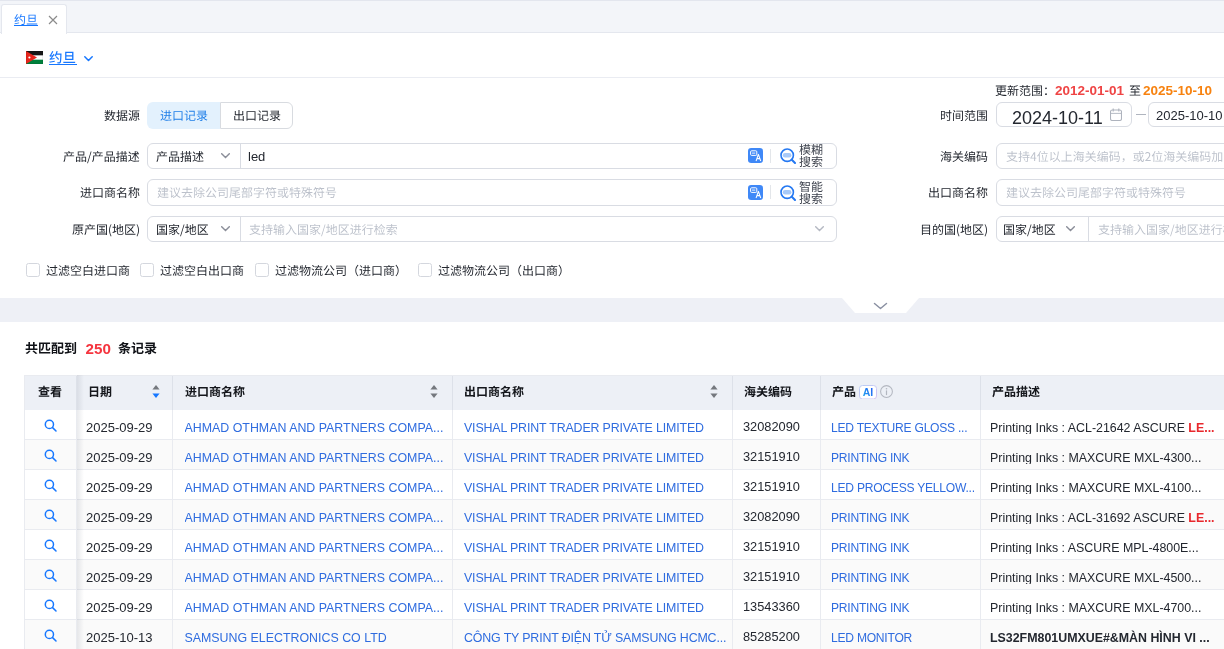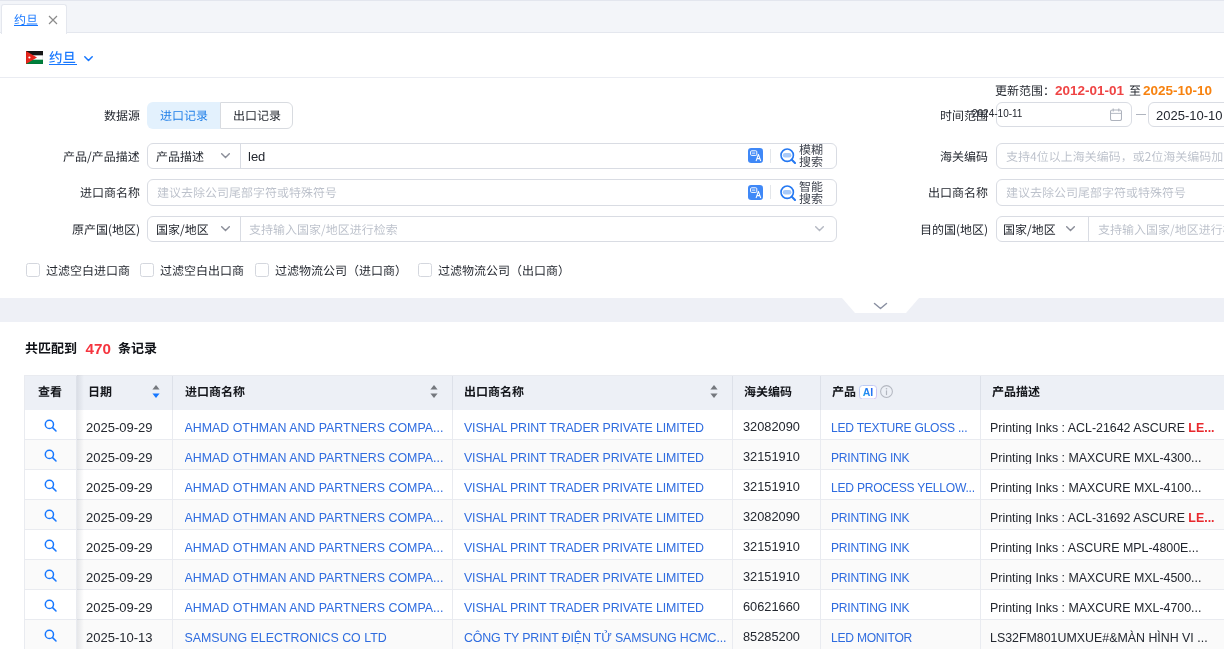--- a/index.html
+++ b/index.html
@@ -186,21 +186,21 @@
     <svg width="60.0" height="14.04" viewBox="0 0 60.0 14.04">
       <path transform="translate(0,11.04)" fill="#23272f" d="M1.248 -4.0920000000000005V0.252H9.768V0.936H10.74V-4.0920000000000005H9.768V-0.648H6.468V-4.848H10.26V-9.0H9.288V-5.724H6.468V-10.068H5.484V-5.724H2.736V-8.988H1.8V-4.848H5.484V-0.648H2.244V-4.0920000000000005Z M13.524000000000001 -8.82V0.66H14.46V-0.36H21.552V0.612H22.512V-8.82ZM14.46 -1.284V-7.92H21.552V-1.284Z M27.288 -7.716C27.552 -7.284 27.864 -6.672 28.032 -6.312L28.86 -6.648000000000001C28.704 -6.996 28.356 -7.572 28.092 -7.992ZM30.72 -4.848C31.512 -4.284 32.556 -3.492 33.072 -3.0L33.612 -3.624C33.072 -4.0920000000000005 32.016 -4.86 31.236 -5.388ZM28.740000000000002 -5.304C28.2 -4.716 27.36 -4.0920000000000005 26.64 -3.66C26.772 -3.48 26.988 -3.096 27.06 -2.94C27.828 -3.456 28.776 -4.272 29.412 -4.992ZM31.908 -7.92C31.704 -7.44 31.344 -6.768 31.008 -6.276H25.416V0.936H26.28V-5.508H33.792V-0.048C33.792 0.14400000000000002 33.72 0.192 33.516 0.192C33.324 0.216 32.628 0.216 31.884 0.192C32.004 0.396 32.112 0.684 32.16 0.888C33.192 0.888 33.792 0.888 34.152 0.768C34.512 0.648 34.620000000000005 0.432 34.620000000000005 -0.036000000000000004V-6.276H31.944C32.244 -6.696 32.58 -7.212 32.868 -7.704ZM27.768 -3.3240000000000003V-0.012H28.536V-0.588H32.184V-3.3240000000000003ZM28.536 -2.652H31.428V-1.248H28.536ZM29.292 -9.9C29.448 -9.564 29.616 -9.144 29.759999999999998 -8.784H24.732V-8.004H35.28V-8.784H30.744C30.6 -9.18 30.372 -9.708 30.156 -10.128Z M39.156 -6.348C39.768 -5.928 40.476 -5.352 41.004 -4.872C39.6 -4.128 38.052 -3.588 36.564 -3.2760000000000002C36.732 -3.072 36.948 -2.688 37.032 -2.448C37.692 -2.604 38.364 -2.7960000000000003 39.024 -3.036V0.9480000000000001H39.924V0.324H45.275999999999996V0.9480000000000001H46.188V-4.08H41.412C43.403999999999996 -5.148 45.144 -6.636 46.128 -8.556000000000001L45.528 -8.928L45.372 -8.88H41.124C41.412 -9.216000000000001 41.676 -9.564 41.903999999999996 -9.912L40.872 -10.116C40.164 -8.964 38.796 -7.632000000000001 36.828 -6.708C37.044 -6.5520000000000005 37.332 -6.228 37.464 -6.0120000000000005C38.604 -6.6000000000000005 39.552 -7.308 40.332 -8.052H44.796C44.088 -6.996 43.044 -6.096 41.844 -5.34C41.28 -5.832 40.488 -6.432 39.852 -6.864ZM45.275999999999996 -0.504H39.924V-3.2520000000000002H45.275999999999996Z M54.144 -5.4C53.868 -3.9 53.388 -2.4 52.704 -1.44C52.908 -1.332 53.28 -1.104 53.436 -0.972C54.12 -2.016 54.66 -3.612 54.984 -5.244ZM57.384 -5.28C57.912 -3.972 58.416 -2.22 58.584 -1.092L59.424 -1.356C59.232 -2.484 58.728 -4.188 58.176 -5.5200000000000005ZM54.384 -10.056000000000001C54.108000000000004 -8.52 53.604 -6.996 52.896 -5.952V-6.636H51.348V-8.772C51.924 -8.916 52.464 -9.084 52.908 -9.264L52.368 -9.972C51.504 -9.588000000000001 50.016 -9.24 48.756 -9.024000000000001C48.852 -8.82 48.972 -8.52 49.008 -8.328C49.488 -8.4 50.004 -8.484 50.508 -8.58V-6.636H48.648V-5.796H50.4C49.944 -4.416 49.128 -2.856 48.396 -2.004C48.54 -1.8 48.756 -1.452 48.84 -1.236C49.428 -1.968 50.028 -3.144 50.508 -4.344V0.972H51.348V-4.44C51.732 -3.912 52.188 -3.24 52.38 -2.892L52.908 -3.6C52.68 -3.9 51.696 -4.992 51.348 -5.34V-5.796H52.775999999999996L52.728 -5.724C52.944 -5.6160000000000005 53.328 -5.388 53.496 -5.256C53.928 -5.892 54.324 -6.72 54.636 -7.644H55.836V-0.14400000000000002C55.836 0.012 55.788 0.06 55.632 0.06C55.476 0.07200000000000001 54.948 0.07200000000000001 54.384 0.06C54.516 0.28800000000000003 54.648 0.672 54.708 0.912C55.452 0.912 55.968 0.888 56.292 0.756C56.616 0.612 56.736000000000004 0.36 56.736000000000004 -0.14400000000000002V-7.644H58.356C58.176 -7.212 57.936 -6.732 57.72 -6.312L58.524 -6.12C58.848 -6.804 59.208 -7.62 59.496 -8.364L58.908 -8.532L58.775999999999996 -8.484H54.912C55.032 -8.94 55.152 -9.408 55.248 -9.888Z"></path>
     </svg>
   </div>
 <div class="a" style="left:919.89px;top:222.81px;width:68.11px;height:14.04px">
     <svg width="68.11" height="14.04" viewBox="0 0 68.11 14.04">
       <path transform="translate(0,11.04)" fill="#23272f" d="M2.7960000000000003 -5.64H9.108V-3.66H2.7960000000000003ZM2.7960000000000003 -6.5040000000000004V-8.448H9.108V-6.5040000000000004ZM2.7960000000000003 -2.7960000000000003H9.108V-0.804H2.7960000000000003ZM1.8960000000000001 -9.336V0.888H2.7960000000000003V0.07200000000000001H9.108V0.888H10.044V-9.336Z M18.624000000000002 -5.0760000000000005C19.284 -4.2 20.1 -3.0 20.46 -2.2680000000000002L21.228 -2.748C20.832 -3.456 20.003999999999998 -4.62 19.32 -5.472ZM14.879999999999999 -10.104000000000001C14.784 -9.528 14.58 -8.736 14.388 -8.148H13.044V0.648H13.872V-0.3H17.22V-8.148H15.216000000000001C15.42 -8.664 15.648 -9.336 15.852 -9.936ZM13.872 -7.344H16.392V-4.812H13.872ZM13.872 -1.116V-4.0200000000000005H16.392V-1.116ZM19.176000000000002 -10.128C18.792 -8.472 18.144 -6.816 17.316 -5.748C17.532 -5.628 17.904 -5.376 18.072 -5.232C18.48 -5.808 18.864 -6.54 19.2 -7.356H22.272C22.128 -2.544 21.936 -0.6960000000000001 21.552 -0.28800000000000003C21.408 -0.12 21.276 -0.084 21.036 -0.084C20.759999999999998 -0.084 20.04 -0.096 19.248 -0.156C19.416 0.07200000000000001 19.524 0.456 19.548000000000002 0.708C20.22 0.744 20.928 0.768 21.336 0.732C21.768 0.684 22.032 0.588 22.308 0.228C22.788 -0.36 22.956 -2.22 23.136000000000003 -7.728C23.148 -7.848 23.148 -8.184000000000001 23.148 -8.184000000000001H19.524C19.716 -8.748 19.896 -9.348 20.04 -9.936Z M31.104 -3.84C31.548000000000002 -3.432 32.052 -2.856 32.292 -2.472L32.916 -2.844C32.664 -3.216 32.147999999999996 -3.7800000000000002 31.692 -4.164ZM26.736 -2.352V-1.584H33.324V-2.352H30.36V-4.38H32.784V-5.16H30.36V-6.876H33.072V-7.68H26.904V-6.876H29.508V-5.16H27.240000000000002V-4.38H29.508V-2.352ZM25.032 -9.540000000000001V0.96H25.944V0.36H34.019999999999996V0.96H34.968V-9.540000000000001ZM25.944 -0.48V-8.700000000000001H34.019999999999996V-0.48Z M38.868 2.352 39.54 2.052C38.508 0.34800000000000003 38.016 -1.692 38.016 -3.732C38.016 -5.76 38.508 -7.788 39.54 -9.504L38.868 -9.816C37.764 -8.016 37.104 -6.0840000000000005 37.104 -3.732C37.104 -1.368 37.764 0.5640000000000001 38.868 2.352Z M45.20399999999999 -8.964V-5.676L43.907999999999994 -5.136L44.244 -4.332L45.20399999999999 -4.74V-0.9480000000000001C45.20399999999999 0.36 45.599999999999994 0.684 46.98 0.684C47.291999999999994 0.684 49.608 0.684 49.943999999999996 0.684C51.192 0.684 51.492 0.156 51.623999999999995 -1.5C51.384 -1.536 51.024 -1.68 50.81999999999999 -1.836C50.736 -0.456 50.616 -0.132 49.908 -0.132C49.428 -0.132 47.412 -0.132 47.016 -0.132C46.211999999999996 -0.132 46.068 -0.264 46.068 -0.924V-5.112L47.675999999999995 -5.796V-1.716H48.528V-6.156L50.208 -6.876C50.208 -4.944 50.184 -3.612 50.123999999999995 -3.3240000000000003C50.064 -3.048 49.955999999999996 -3.0 49.763999999999996 -3.0C49.644 -3.0 49.248 -3.0 48.959999999999994 -3.024C49.068 -2.82 49.14 -2.472 49.176 -2.232C49.512 -2.232 49.992 -2.232 50.303999999999995 -2.328C50.664 -2.412 50.891999999999996 -2.628 50.964 -3.12C51.048 -3.588 51.071999999999996 -5.388 51.071999999999996 -7.644L51.12 -7.812L50.483999999999995 -8.052L50.315999999999995 -7.92L50.135999999999996 -7.752L48.528 -7.08V-10.08H47.675999999999995V-6.72L46.068 -6.048V-8.964ZM40.452 -1.848 40.812 -0.9480000000000001C41.867999999999995 -1.416 43.236 -2.028 44.519999999999996 -2.628L44.315999999999995 -3.432L42.948 -2.856V-6.336H44.364V-7.188H42.948V-9.936H42.096V-7.188H40.559999999999995V-6.336H42.096V-2.496C41.471999999999994 -2.244 40.907999999999994 -2.016 40.452 -1.848Z M63.18 -9.432H53.22V0.6H63.48V-0.264H54.108V-8.556000000000001H63.18ZM55.163999999999994 -7.0200000000000005C56.099999999999994 -6.252 57.144 -5.34 58.116 -4.428C57.096 -3.396 55.943999999999996 -2.484 54.768 -1.788C54.983999999999995 -1.6320000000000001 55.332 -1.284 55.488 -1.104C56.616 -1.848 57.72 -2.7720000000000002 58.751999999999995 -3.8280000000000003C59.796 -2.832 60.72 -1.86 61.31999999999999 -1.104L62.052 -1.764C61.403999999999996 -2.52 60.431999999999995 -3.492 59.364 -4.488C60.227999999999994 -5.46 61.019999999999996 -6.5280000000000005 61.68 -7.644L60.827999999999996 -7.98C60.251999999999995 -6.96 59.532 -5.976 58.715999999999994 -5.064C57.744 -5.952 56.724 -6.816 55.812 -7.548Z M65.244 2.352C66.348 0.5640000000000001 67.008 -1.368 67.008 -3.732C67.008 -6.0840000000000005 66.348 -8.016 65.244 -9.816L64.56 -9.504C65.592 -7.788 66.108 -5.76 66.108 -3.732C66.108 -1.692 65.592 0.34800000000000003 64.56 2.052Z"></path>
     </svg>
   </div>
 <div class="a" style="left:996px;top:101.5px;width:136px;height:25.5px;background:#fff;border:1px solid #d9dce3;border-radius:6px"></div>
-<div class="a" style="left:972px;top:108.9px;font-size:10px;line-height:1;font-weight:normal;color:#23272f;white-space:pre;">2024-10-11</div>
+<div class="a" style="left:1012px;top:108.9px;font-size:18px;line-height:1;font-weight:normal;color:#23272f;white-space:pre;">2024-10-11</div>
 <div class="a" style="left:1110px;top:107.8px;width:12px;height:13px">
     <svg width="12" height="13" viewBox="0 0 12 13">
       <rect x="0.5" y="2" width="11" height="10.5" rx="1.8" fill="none" stroke="#aeb3bd" stroke-width="1.1"></rect>
       <path d="M3.2 0.5 V3.5 M8.8 0.5 V3.5" stroke="#aeb3bd" stroke-width="1.1"></path>
       <path d="M1 5.4 H11" stroke="#aeb3bd" stroke-width="0.9"></path>
     </svg>
   </div>
 <div class="a" style="left:1136px;top:114px;width:10px;height:1.3px;background:#b0b5bf"></div>
 <div class="a" style="left:1148px;top:101.5px;width:112px;height:25.5px;background:#fff;border:1px solid #d9dce3;border-radius:6px"></div>
 <div class="a" style="left:1156px;top:108.9px;font-size:13px;line-height:1;font-weight:normal;color:#23272f;white-space:pre;">2025-10-10</div>
@@ -266,21 +266,21 @@
 <div class="a" style="left:873px;top:302px;width:15px;height:8px">
     <svg width="15" height="8" viewBox="0 0 15 8">
       <path d="M1.5 1.5 L7.5 6.5 L13.5 1.5" stroke="#8a90a2" stroke-width="1.5" fill="none" stroke-linecap="round" stroke-linejoin="round"></path>
     </svg>
   </div>
 <div class="a" style="left:24.5px;top:340.54px;width:52.0px;height:15.21px">
     <svg width="52.0" height="15.21" viewBox="0 0 52.0 15.21">
       <path transform="translate(0,11.96)" fill="#111318" d="M7.409999999999999 -1.781C8.554 -0.884 10.113999999999999 0.38999999999999996 10.828999999999999 1.17L12.376 0.26C11.556999999999999 -0.5459999999999999 9.932 -1.755 8.827 -2.561ZM3.9389999999999996 -2.509C3.263 -1.638 1.885 -0.572 0.65 0.078C1.014 0.33799999999999997 1.599 0.832 1.924 1.17C3.198 0.429 4.628 -0.754 5.603 -1.8719999999999999ZM1.027 -8.541V-7.0329999999999995H3.38V-4.537H0.572V-3.016H12.466999999999999V-4.537H9.633V-7.0329999999999995H12.064V-8.541H9.633V-10.959H7.994999999999999V-8.541H5.005V-10.959H3.38V-8.541ZM5.005 -4.537V-7.0329999999999995H7.994999999999999V-4.537Z M25.064 -10.334999999999999H14.053V0.494H25.311V-1.001H15.6V-8.84H17.537C17.498 -5.928 17.368 -4.199 15.717 -3.1199999999999997C16.055 -2.847 16.497 -2.262 16.679 -1.885C18.733 -3.211 19.006 -5.447 19.058 -8.84H20.774V-4.212C20.774 -2.73 21.086 -2.249 22.399 -2.249C22.659 -2.249 23.374 -2.249 23.647 -2.249C24.738999999999997 -2.249 25.128999999999998 -2.847 25.285 -4.875C24.869 -4.992 24.219 -5.226 23.92 -5.499C23.868000000000002 -3.952 23.802999999999997 -3.679 23.491 -3.679C23.335 -3.679 22.789 -3.679 22.659 -3.679C22.334 -3.679 22.295 -3.7439999999999998 22.295 -4.225V-8.84H25.064Z M32.981 -10.452V-8.943999999999999H36.66V-6.5H33.019999999999996V-1.079C33.019999999999996 0.5459999999999999 33.488 0.988 34.931 0.988C35.230000000000004 0.988 36.439 0.988 36.751 0.988C38.103 0.988 38.519 0.325 38.675 -1.885C38.259 -1.976 37.609 -2.249 37.271 -2.509C37.193 -0.7799999999999999 37.115 -0.46799999999999997 36.620999999999995 -0.46799999999999997C36.348 -0.46799999999999997 35.385999999999996 -0.46799999999999997 35.152 -0.46799999999999997C34.644999999999996 -0.46799999999999997 34.567 -0.533 34.567 -1.079V-5.018H36.66V-4.199H38.168V-10.452ZM27.976 -1.833H31.018V-0.9359999999999999H27.976ZM27.976 -2.912V-3.9259999999999997C28.132 -3.835 28.418 -3.601 28.535 -3.4579999999999997C29.133 -4.1209999999999996 29.276 -5.083 29.276 -5.824V-6.864H29.718V-4.745C29.718 -3.9779999999999998 29.887 -3.796 30.445999999999998 -3.796C30.563 -3.796 30.784 -3.796 30.901 -3.796H31.018V-2.912ZM26.546 -10.568999999999999V-9.203999999999999H28.301V-8.151H26.793V1.0919999999999999H27.976V0.27299999999999996H31.018V0.9099999999999999H32.253V-8.151H30.875V-9.203999999999999H32.5V-10.568999999999999ZM29.315 -8.151V-9.203999999999999H29.835V-8.151ZM27.976 -3.952V-6.864H28.548000000000002V-5.837C28.548000000000002 -5.239 28.496 -4.524 27.976 -3.952ZM30.445999999999998 -6.864H31.018V-4.55L30.939999999999998 -4.601999999999999C30.927 -4.576 30.887999999999998 -4.563 30.771 -4.563C30.719 -4.563 30.589 -4.563 30.55 -4.563C30.445999999999998 -4.563 30.445999999999998 -4.576 30.445999999999998 -4.758Z M47.099000000000004 -9.828V-1.9369999999999998H48.528999999999996V-9.828ZM49.582 -10.907V-0.7929999999999999C49.582 -0.572 49.516999999999996 -0.507 49.283 -0.507C49.062 -0.494 48.347 -0.494 47.658 -0.52C47.879 -0.11699999999999999 48.126 0.5589999999999999 48.204 0.962C49.218 0.962 49.946 0.9099999999999999 50.453 0.6759999999999999C50.947 0.429 51.103 0.026 51.103 -0.7929999999999999V-10.907ZM39.663 -0.767 40.001 0.6759999999999999C41.769 0.364 44.252 -0.091 46.54 -0.52L46.449 -1.859L43.966 -1.4429999999999998V-2.951H46.306V-4.303H43.966V-5.473H42.484V-4.303H40.105V-2.951H42.484V-1.196C41.418 -1.027 40.443 -0.871 39.663 -0.767ZM40.534 -5.512C40.924 -5.668 41.47 -5.72 45.071 -6.019C45.188 -5.785 45.292 -5.564 45.37 -5.382L46.566 -6.149C46.228 -6.9159999999999995 45.422 -8.073 44.746 -8.931H46.592V-10.283H39.793V-8.931H41.431C41.132 -8.241999999999999 40.781 -7.67 40.651 -7.475C40.443 -7.175999999999999 40.235 -6.981 40.027 -6.9159999999999995C40.196 -6.526 40.443 -5.811 40.534 -5.512ZM43.615 -8.294C43.849000000000004 -7.968999999999999 44.109 -7.6049999999999995 44.343 -7.241L41.99 -7.085C42.406 -7.643999999999999 42.796 -8.294 43.121 -8.931H44.681Z"></path>
     </svg>
   </div>
-<div class="a" style="left:85.5px;top:340.9px;font-size:15.2px;line-height:1;font-weight:bold;color:#f5353f;white-space:pre;">470</div>
+<div class="a" style="left:85.5px;top:340.9px;font-size:15.2px;line-height:1;font-weight:bold;color:#f5353f;white-space:pre;">250</div>
 <div class="a" style="left:118px;top:340.54px;width:39.0px;height:15.21px">
     <svg width="39.0" height="15.21" viewBox="0 0 39.0 15.21">
       <path transform="translate(0,11.96)" fill="#111318" d="M3.497 -2.327C2.899 -1.625 1.7939999999999998 -0.819 0.8969999999999999 -0.377C1.222 -0.11699999999999999 1.69 0.40299999999999997 1.924 0.728C2.86 0.16899999999999998 4.043 -0.871 4.732 -1.781ZM8.151 -1.534C8.982999999999999 -0.832 9.997 0.182 10.439 0.858L11.622 -0.026C11.128 -0.702 10.088 -1.664 9.243 -2.314ZM8.229 -8.671C7.760999999999999 -8.177 7.189 -7.747999999999999 6.552 -7.3709999999999996C5.8629999999999995 -7.747999999999999 5.265 -8.19 4.784 -8.671ZM4.641 -11.075999999999999C3.9909999999999997 -9.892999999999999 2.73 -8.658 0.8059999999999999 -7.787C1.17 -7.553 1.6769999999999998 -6.994 1.9109999999999998 -6.63C2.5869999999999997 -6.994 3.185 -7.3839999999999995 3.718 -7.8C4.1339999999999995 -7.3839999999999995 4.576 -7.007 5.0569999999999995 -6.656C3.6399999999999997 -6.084 2.015 -5.72 0.351 -5.512C0.624 -5.161 0.9229999999999999 -4.524 1.053 -4.1209999999999996C3.029 -4.433 4.9399999999999995 -4.952999999999999 6.577999999999999 -5.7589999999999995C8.06 -5.031 9.776 -4.55 11.713 -4.277C11.895 -4.68 12.311 -5.33 12.636 -5.668C10.972 -5.85 9.450999999999999 -6.175 8.125 -6.669C9.177999999999999 -7.396999999999999 10.049 -8.32 10.66 -9.437999999999999L9.607 -10.062L9.334 -9.997H5.85C6.032 -10.244 6.201 -10.491 6.356999999999999 -10.751ZM5.681 -4.927V-3.8739999999999997H1.8459999999999999V-2.548H5.681V-0.40299999999999997C5.681 -0.26 5.629 -0.221 5.473 -0.208C5.303999999999999 -0.208 4.718999999999999 -0.208 4.264 -0.221C4.459 0.156 4.654 0.728 4.718999999999999 1.144C5.551 1.144 6.188 1.131 6.656 0.9099999999999999C7.137 0.689 7.2669999999999995 0.325 7.2669999999999995 -0.377V-2.548H11.296999999999999V-3.8739999999999997H7.2669999999999995V-4.927Z M14.326 -9.879999999999999C15.067 -9.216999999999999 16.042 -8.254999999999999 16.471 -7.643999999999999L17.589 -8.748999999999999C17.095 -9.334 16.094 -10.231 15.366 -10.841999999999999ZM13.494 -7.058999999999999V-5.564H15.392V-1.5599999999999998C15.392 -0.858 15.015 -0.351 14.729 -0.11699999999999999C14.975999999999999 0.11699999999999999 15.392 0.689 15.535 1.014C15.769 0.728 16.185 0.377 18.421 -1.248C18.265 -1.547 18.044 -2.197 17.953 -2.613L16.939 -1.9109999999999998V-7.058999999999999ZM18.369 -10.205V-8.658H23.283V-6.005999999999999H18.642V-1.183C18.642 0.494 19.188 0.949 20.93 0.949C21.294 0.949 22.984 0.949 23.374 0.949C24.985999999999997 0.949 25.441 0.312 25.636 -1.9369999999999998C25.194 -2.054 24.518 -2.314 24.154 -2.5869999999999997C24.063 -0.845 23.959 -0.5459999999999999 23.256999999999998 -0.5459999999999999C22.854 -0.5459999999999999 21.436999999999998 -0.5459999999999999 21.099 -0.5459999999999999C20.371 -0.5459999999999999 20.253999999999998 -0.637 20.253999999999998 -1.196V-4.537H23.283V-3.9H24.856V-10.205Z M27.508 -3.835C28.326999999999998 -3.367 29.38 -2.6519999999999997 29.861 -2.158L30.966 -3.2239999999999998C30.433 -3.718 29.354 -4.381 28.548000000000002 -4.784ZM27.573 -10.413V-8.982999999999999H35.165L35.138999999999996 -8.294H28.002V-6.903H35.061L35.022 -6.201H26.793V-4.849H31.655V-2.795C29.822 -2.08 27.911 -1.365 26.676 -0.949L27.534 0.45499999999999996C28.73 -0.026 30.212 -0.6629999999999999 31.655 -1.3V-0.33799999999999997C31.655 -0.156 31.576999999999998 -0.104 31.369 -0.104C31.174 -0.091 30.42 -0.091 29.796 -0.13C30.003999999999998 0.247 30.238 0.8059999999999999 30.329 1.2089999999999999C31.317 1.222 32.019 1.196 32.552 1.001C33.085 0.7929999999999999 33.254 0.442 33.254 -0.299V-2.158C34.307 -0.858 35.672 0.13 37.388 0.702C37.622 0.27299999999999996 38.077 -0.364 38.428 -0.6759999999999999C37.206 -1.001 36.14 -1.521 35.269 -2.21C36.022999999999996 -2.678 36.894 -3.302 37.647999999999996 -3.913L36.361 -4.849H38.259V-6.201H36.673C36.803 -7.54 36.894 -9.048 36.907 -10.4L35.659 -10.465L35.373 -10.413ZM33.254 -4.849H36.269999999999996C35.75 -4.316 34.957 -3.653 34.254999999999995 -3.146C33.865 -3.5879999999999996 33.527 -4.056 33.254 -4.576Z"></path>
     </svg>
   </div>
 <div class="a" style="left:24px;top:375px;width:1200px;height:35px;background:#edf0f6"></div>
 <div class="a" style="left:37.8px;top:385.16px;width:24.0px;height:14.04px">
     <svg width="24.0" height="14.04" viewBox="0 0 24.0 14.04">
       <path transform="translate(0,11.04)" fill="#15171c" d="M3.888 -2.64H7.944V-2.028H3.888ZM3.888 -4.152H7.944V-3.552H3.888ZM0.732 -0.528V0.732H11.28V-0.528ZM5.244 -10.200000000000001V-8.856H0.636V-7.6080000000000005H3.852C2.928 -6.684 1.62 -5.892 0.28800000000000003 -5.46C0.588 -5.184 1.008 -4.656 1.212 -4.32C1.6320000000000001 -4.488 2.052 -4.692 2.46 -4.92V-1.08H9.456V-5.0040000000000004C9.876 -4.764 10.308 -4.572 10.752 -4.404C10.944 -4.764 11.376 -5.304 11.688 -5.58C10.332 -5.988 8.988 -6.72 8.028 -7.6080000000000005H11.388V-8.856H6.672V-10.200000000000001ZM2.7600000000000002 -5.1000000000000005C3.708 -5.688 4.5600000000000005 -6.42 5.244 -7.26V-5.448H6.672V-7.272C7.392 -6.42 8.292 -5.676 9.276 -5.1000000000000005Z M16.416 -2.388H20.772V-1.86H16.416ZM16.416 -3.2880000000000003V-3.8040000000000003H20.772V-3.2880000000000003ZM16.416 -0.96H20.772V-0.42H16.416ZM21.816000000000003 -10.152000000000001C19.776 -9.816 16.308 -9.672 13.356 -9.672C13.488 -9.384 13.608 -8.916 13.632 -8.604000000000001C14.568 -8.592 15.576 -8.604000000000001 16.584 -8.64L16.428 -8.124H13.488V-7.0440000000000005H16.056L15.828 -6.5280000000000005H12.648V-5.388H15.216000000000001C14.496 -4.236 13.536 -3.24 12.276 -2.556C12.552 -2.2800000000000002 12.972 -1.752 13.176 -1.416C13.884 -1.824 14.508 -2.316 15.048 -2.868V1.104H16.416V0.672H20.772V1.104H22.212V-4.884H16.584L16.86 -5.388H23.352V-6.5280000000000005H17.4L17.604 -7.0440000000000005H22.692V-8.124H17.976L18.144 -8.700000000000001C19.788 -8.784 21.372 -8.916 22.644 -9.132Z"></path>
     </svg>
@@ -440,37 +440,37 @@
 <div class="a" style="left:24px;top:619px;width:1200px;height:1px;background:#e9ebf0"></div>
 <div class="a" style="left:43.5px;top:598.5px;width:13px;height:13px">
     <svg width="13" height="13" viewBox="0 0 13 13">
       <circle cx="5.4" cy="5.4" r="4.1" fill="none" stroke="#1677ff" stroke-width="1.5"></circle>
       <path d="M8.6 8.6 L12 12" stroke="#1677ff" stroke-width="1.5" stroke-linecap="round"></path>
     </svg>
   </div>
 <div class="a" style="left:86px;top:601.0px;font-size:13px;line-height:1;font-weight:normal;color:#23272f;white-space:pre;">2025-09-29</div>
 <div class="a" style="left:184.5px;top:596.5px;padding-top:5px;font-size:12.4px;line-height:1;font-weight:normal;color:#2f6cdf;white-space:pre;width:261px;overflow:hidden;">AHMAD OTHMAN AND PARTNERS COMPA...</div>
 <div class="a" style="left:464px;top:596.5px;padding-top:5px;font-size:12.4px;line-height:1;font-weight:normal;color:#2f6cdf;white-space:pre;width:262px;overflow:hidden;letter-spacing:-0.15px;">VISHAL PRINT TRADER PRIVATE LIMITED</div>
-<div class="a" style="left:743px;top:601.1px;font-size:12.8px;line-height:1;font-weight:normal;color:#23272f;white-space:pre;">60621660</div>
+<div class="a" style="left:743px;top:601.1px;font-size:12.8px;line-height:1;font-weight:normal;color:#23272f;white-space:pre;">13543360</div>
 <div class="a" style="left:831px;top:596.7px;padding-top:5px;font-size:12.1px;line-height:1;font-weight:normal;color:#2f6cdf;white-space:pre;width:145px;overflow:hidden;letter-spacing:-0.25px;">PRINTING INK</div>
 <div class="a" style="left:990px;top:596.5px;padding-top:5px;font-size:12.4px;line-height:1;font-weight:normal;color:#23272f;white-space:pre;width:232px;overflow:hidden;">Printing Inks : MAXCURE MXL-4700...</div>
 <div class="a" style="left:24px;top:620px;width:1200px;height:30px;background:#fafafa"></div>
 
 <div class="a" style="left:43.5px;top:628.5px;width:13px;height:13px">
     <svg width="13" height="13" viewBox="0 0 13 13">
       <circle cx="5.4" cy="5.4" r="4.1" fill="none" stroke="#1677ff" stroke-width="1.5"></circle>
       <path d="M8.6 8.6 L12 12" stroke="#1677ff" stroke-width="1.5" stroke-linecap="round"></path>
     </svg>
   </div>
 <div class="a" style="left:86px;top:631.0px;font-size:13px;line-height:1;font-weight:normal;color:#23272f;white-space:pre;">2025-10-13</div>
 <div class="a" style="left:184.5px;top:626.5px;padding-top:5px;font-size:12.4px;line-height:1;font-weight:normal;color:#2f6cdf;white-space:pre;width:261px;overflow:hidden;">SAMSUNG ELECTRONICS CO LTD</div>
 <div class="a" style="left:464px;top:626.5px;padding-top:5px;font-size:12.4px;line-height:1;font-weight:normal;color:#2f6cdf;white-space:pre;width:262px;overflow:hidden;letter-spacing:-0.15px;">CÔNG TY PRINT ĐIỆN TỬ SAMSUNG HCMC...</div>
 <div class="a" style="left:743px;top:631.1px;font-size:12.8px;line-height:1;font-weight:normal;color:#23272f;white-space:pre;">85285200</div>
 <div class="a" style="left:831px;top:626.7px;padding-top:5px;font-size:12.1px;line-height:1;font-weight:normal;color:#2f6cdf;white-space:pre;width:145px;overflow:hidden;letter-spacing:-0.25px;">LED MONITOR</div>
-<div class="a" style="left:990px;top:626.5px;padding-top:5px;font-size:12.4px;line-height:1;font-weight:normal;color:#23272f;white-space:pre;width:232px;overflow:hidden;">LS32FM801UMXUE#&amp;MÀN HÌNH VI ...</div>
+<div class="a" style="left:990px;top:626.5px;padding-top:5px;font-size:12.4px;line-height:1;font-weight:bold;color:#23272f;white-space:pre;width:232px;overflow:hidden;">LS32FM801UMXUE#&amp;MÀN HÌNH VI ...</div>
 <div class="a" style="left:75.5px;top:375px;width:1px;height:35px;background:#dde1e9"></div>
 <div class="a" style="left:75.5px;top:410px;width:1px;height:239px;background:#e9ebf0"></div>
 <div class="a" style="left:172px;top:375px;width:1px;height:35px;background:#dde1e9"></div>
 <div class="a" style="left:172px;top:410px;width:1px;height:239px;background:#e9ebf0"></div>
 <div class="a" style="left:452px;top:375px;width:1px;height:35px;background:#dde1e9"></div>
 <div class="a" style="left:452px;top:410px;width:1px;height:239px;background:#e9ebf0"></div>
 <div class="a" style="left:732px;top:375px;width:1px;height:35px;background:#dde1e9"></div>
 <div class="a" style="left:732px;top:410px;width:1px;height:239px;background:#e9ebf0"></div>
 <div class="a" style="left:820px;top:375px;width:1px;height:35px;background:#dde1e9"></div>
 <div class="a" style="left:820px;top:410px;width:1px;height:239px;background:#e9ebf0"></div>

